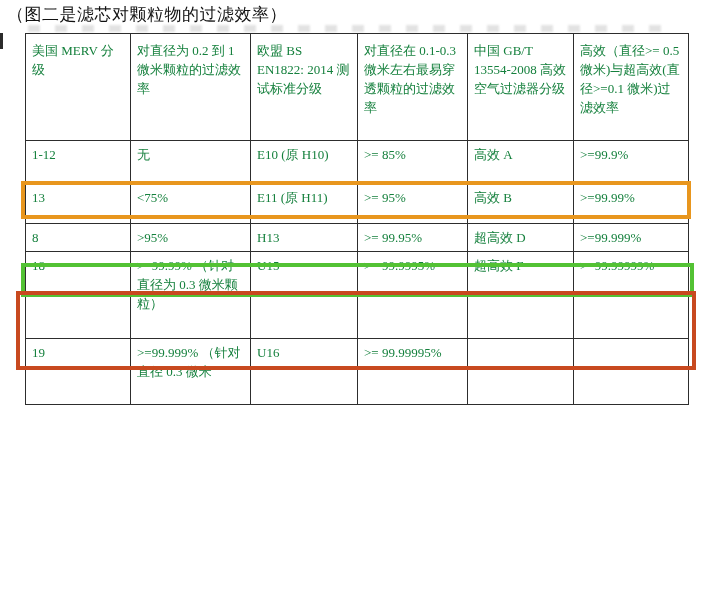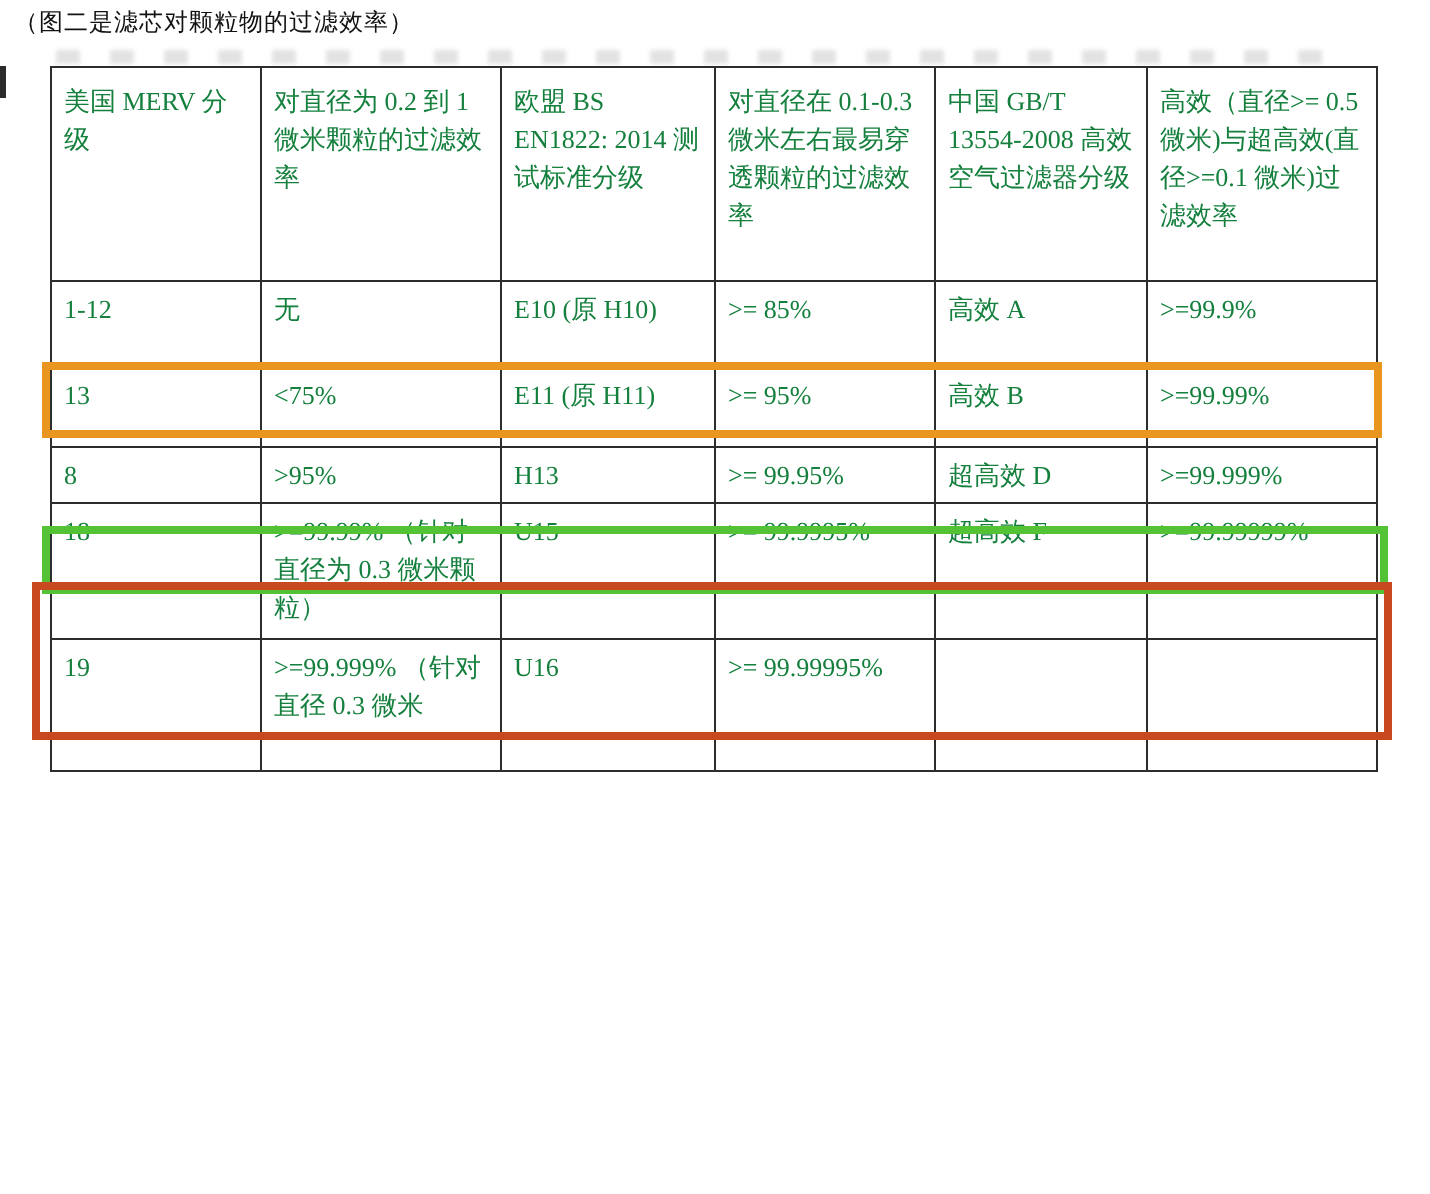--- a/index.html
+++ b/index.html
@@ -2,21 +2,21 @@
 <html><head>
 <meta charset="utf-8">
 <style>
   html,body{margin:0;padding:0;}
   body{
     width:715px;height:597px;position:relative;background:#ffffff;
     font-family:"Liberation Sans","DejaVu Sans",sans-serif;color:#1f1f1f;
     overflow:hidden;
   }
   .caption{
-    position:absolute;left:7px;top:3px;font-size:12px;color:#121212;
+    position:absolute;left:7px;top:3px;font-size:17px;color:#121212;
     letter-spacing:.5px;white-space:nowrap;
   }
   
   .smudge{
     position:absolute;left:28px;top:25px;width:645px;height:7px;
     background:repeating-linear-gradient(90deg,rgba(70,70,70,.28) 0 12px,rgba(0,0,0,0) 12px 27px);
     filter:blur(1px);opacity:.55;
   }
   .edge-mark{
     position:absolute;left:0;top:33px;width:3px;height:16px;background:#2b2b2b;
@@ -31,21 +31,21 @@
     border:1.6px solid #2d2d2d;vertical-align:top;text-align:left;
     padding:4px 6px;font-weight:normal;word-wrap:break-word;overflow:hidden;
   }
   .grid th{padding-top:7px;}
   tr.hrow{height:107px}
   tr.r0{height:43px}
   tr.r1{height:40px}
   tr.r2{height:44px}
   tr.r3{height:24px}
   tr.r4{height:77px}
-  tr.r5{height:68px}
+  tr.r5{height:87px}
   tr.r6{height:66px}
   tr.r7{height:62px}
   .hl{position:absolute;border-style:solid;border-width:4px;pointer-events:none;background:transparent;}
   #hl-13{left:21px;top:181px;width:662px;height:30px;}
   #hl-16{left:21px;top:263px;width:665px;height:26px;}
   #hl-17{left:16px;top:291px;width:672px;height:71px;}
 </style>
 </head>
 <body>
 

